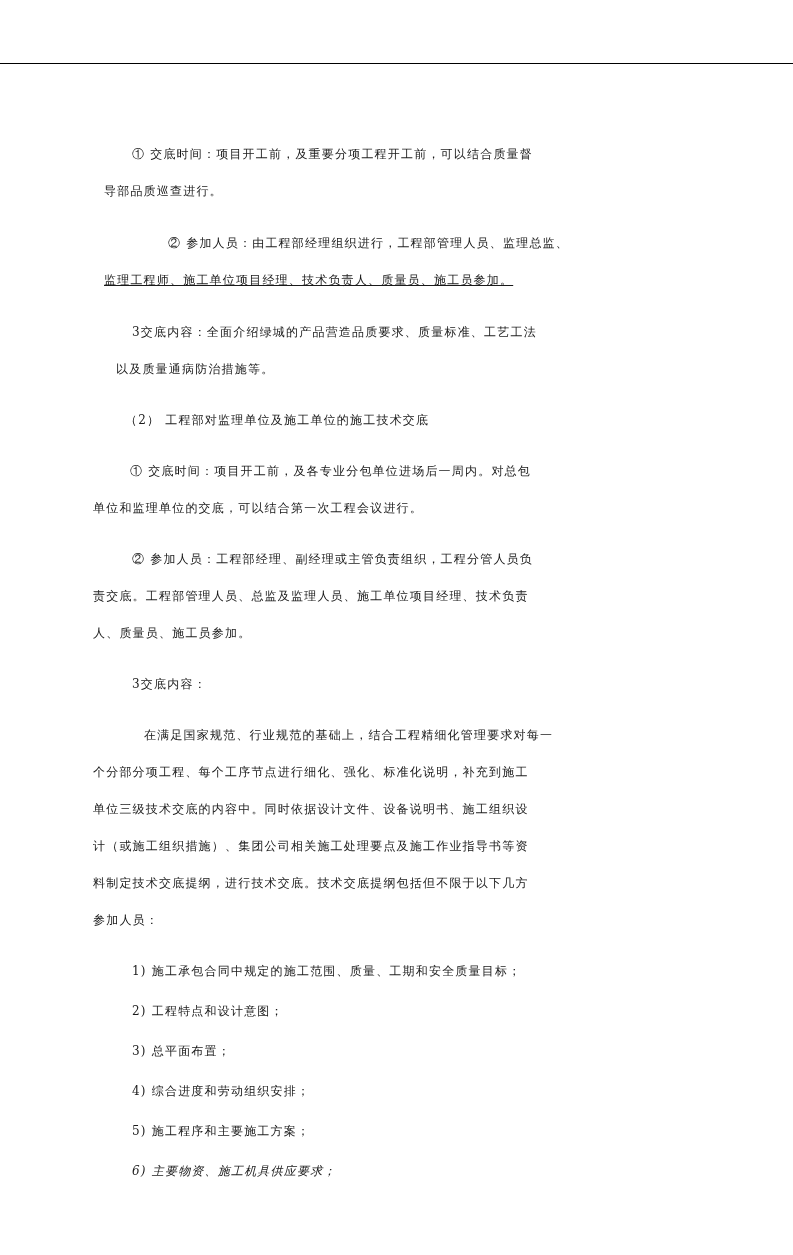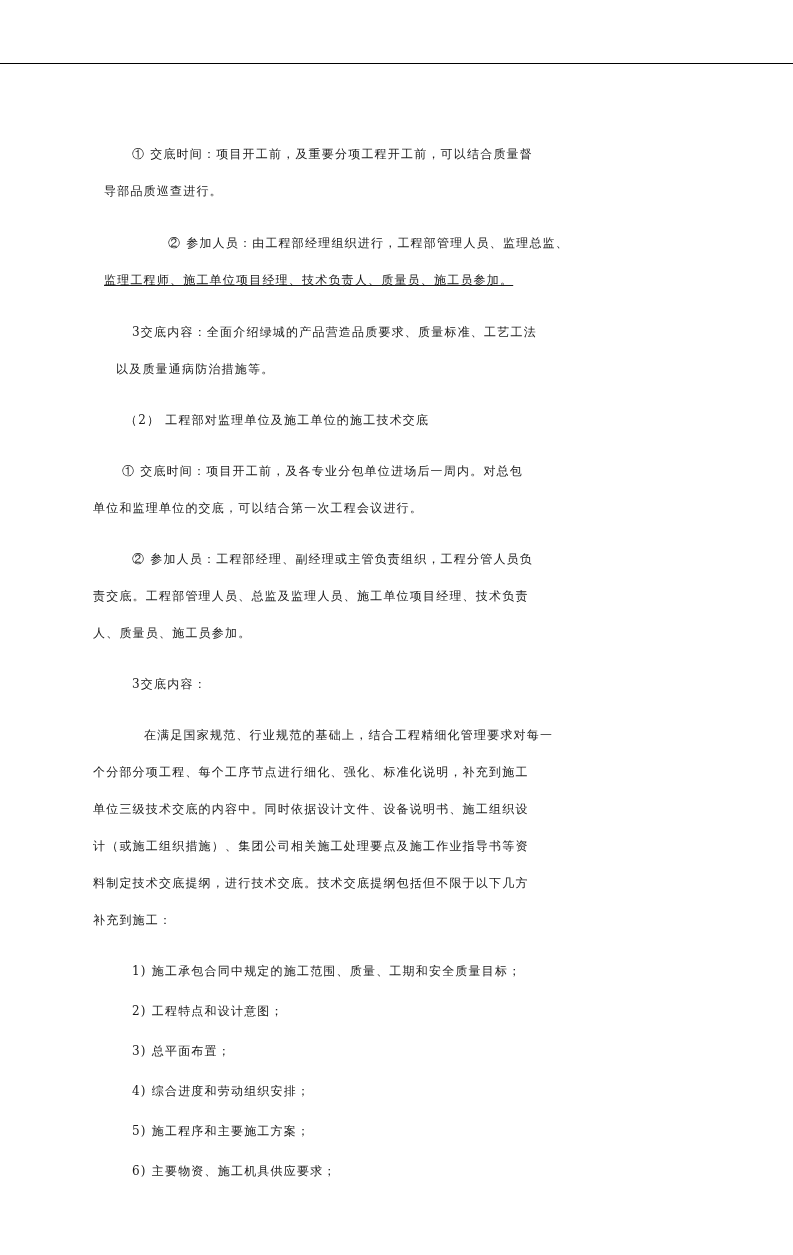--- a/index.html
+++ b/index.html
@@ -38,32 +38,32 @@
 
 <div id="page-body">
 
   <div class="line" style="left: 132px; top: 144px;">① 交底时间：项目开工前，及重要分项工程开工前，可以结合质量督</div>
   <div class="line" style="left: 104px; top: 181px;">导部品质巡查进行。</div>
   <div class="line" style="left: 132px; top: 233px; margin-left: 36px;">② 参加人员：由工程部经理组织进行，工程部管理人员、监理总监、</div>
   <div class="line" style="left: 104px; top: 270px; text-decoration: underline;">监理工程师、施工单位项目经理、技术负责人、质量员、施工员参加。</div>
   <div class="line" style="left: 132px; top: 322px;">3交底内容：全面介绍绿城的产品营造品质要求、质量标准、工艺工法</div>
   <div class="line" style="left: 116px; top: 359px;">以及质量通病防治措施等。</div>
   <div class="line" style="left: 125px; top: 410px; text-align: right;">（2）  工程部对监理单位及施工单位的施工技术交底</div>
-  <div class="line" style="left: 122px; top: 461px; text-align: center;">① 交底时间：项目开工前，及各专业分包单位进场后一周内。对总包</div>
+  <div class="line" style="left: 130px; top: 461px; text-align: center;">① 交底时间：项目开工前，及各专业分包单位进场后一周内。对总包</div>
   <div class="line" style="left: 93px; top: 498px;">单位和监理单位的交底，可以结合第一次工程会议进行。</div>
   <div class="line" style="left: 132px; top: 549px;">② 参加人员：工程部经理、副经理或主管负责组织，工程分管人员负</div>
   <div class="line" style="left: 93px; top: 586px;">责交底。工程部管理人员、总监及监理人员、施工单位项目经理、技术负责</div>
   <div class="line" style="left: 93px; top: 623px;">人、质量员、施工员参加。</div>
   <div class="line" style="left: 132px; top: 674px;">3交底内容：</div>
   <div class="line" style="left: 132px; top: 725px; margin-left: 12px;">在满足国家规范、行业规范的基础上，结合工程精细化管理要求对每一</div>
   <div class="line" style="left: 93px; top: 762px;">个分部分项工程、每个工序节点进行细化、强化、标准化说明，补充到施工</div>
   <div class="line" style="left: 93px; top: 799px;">单位三级技术交底的内容中。同时依据设计文件、设备说明书、施工组织设</div>
   <div class="line" style="left: 93px; top: 836px;">计（或施工组织措施）、集团公司相关施工处理要点及施工作业指导书等资</div>
   <div class="line" style="left: 93px; top: 873px; text-align: right;">料制定技术交底提纲，进行技术交底。技术交底提纲包括但不限于以下几方</div>
-  <div class="line" style="left: 93px; top: 910px;">补充到施工：</div>
+  <div class="line" style="left: 93px; top: 910px;">参加人员：</div>
 
   <div class="line" style="left: 132px; top: 961px;">1)  施工承包合同中规定的施工范围、质量、工期和安全质量目标；</div>
   <div class="line" style="left: 132px; top: 1001px;">2)  工程特点和设计意图；</div>
   <div class="line" style="left: 132px; top: 1041px;">3)  总平面布置；</div>
   <div class="line" style="left: 132px; top: 1081px;">4)  综合进度和劳动组织安排；</div>
   <div class="line" style="left: 132px; top: 1121px;">5)  施工程序和主要施工方案；</div>
-  <div class="line" style="left: 132px; top: 1161px;">6)  主要物资、施工机具供应要求；</div>
+  <div class="line" style="left: 132px; top: 1161px; font-style: italic;">6)  主要物资、施工机具供应要求；</div>
 </div>
 
 </body></html>

